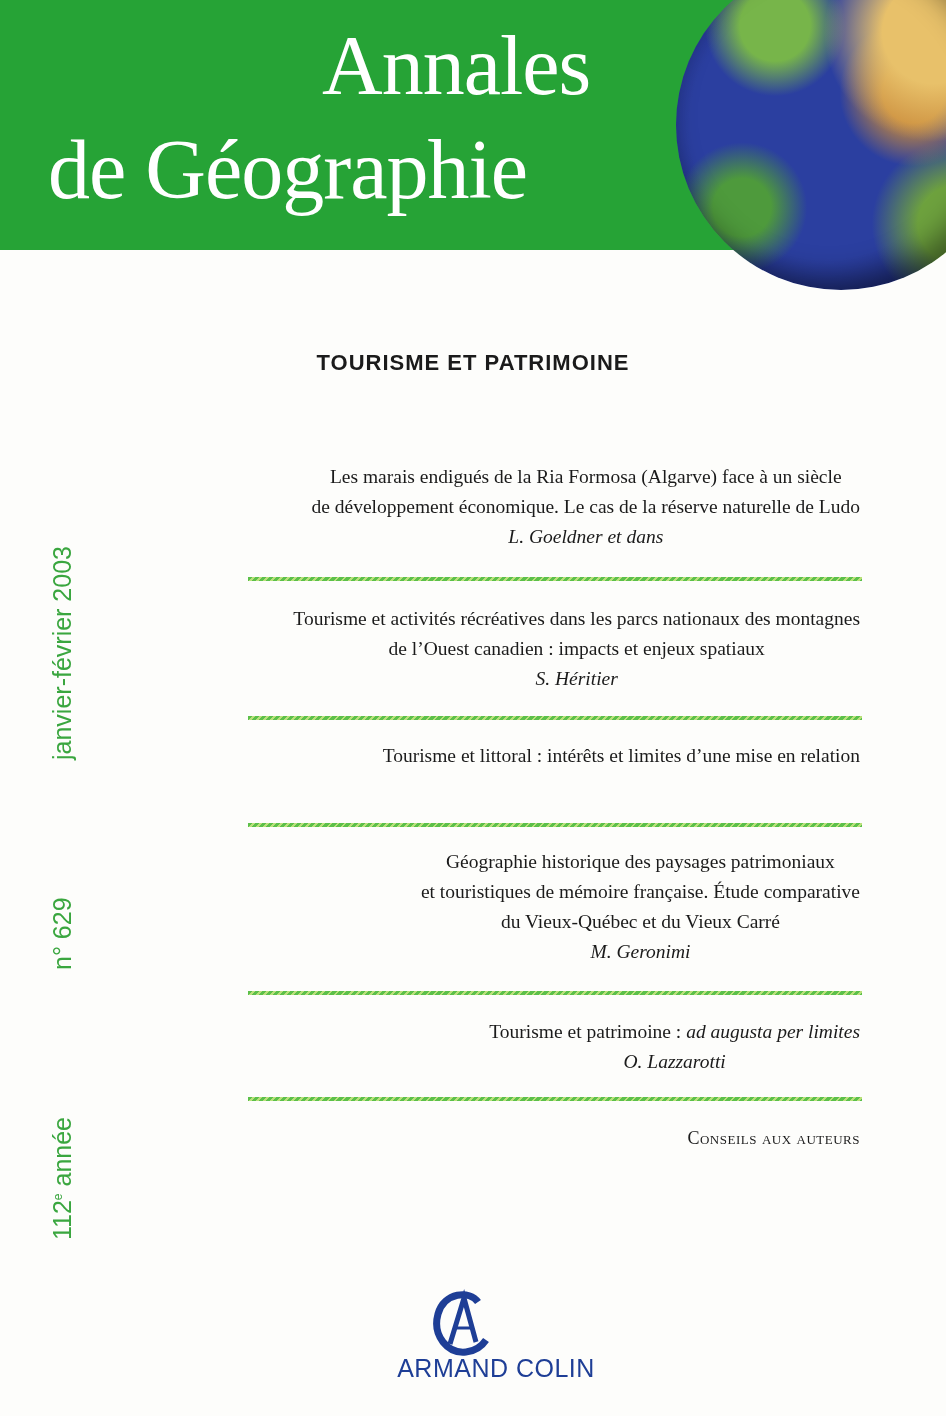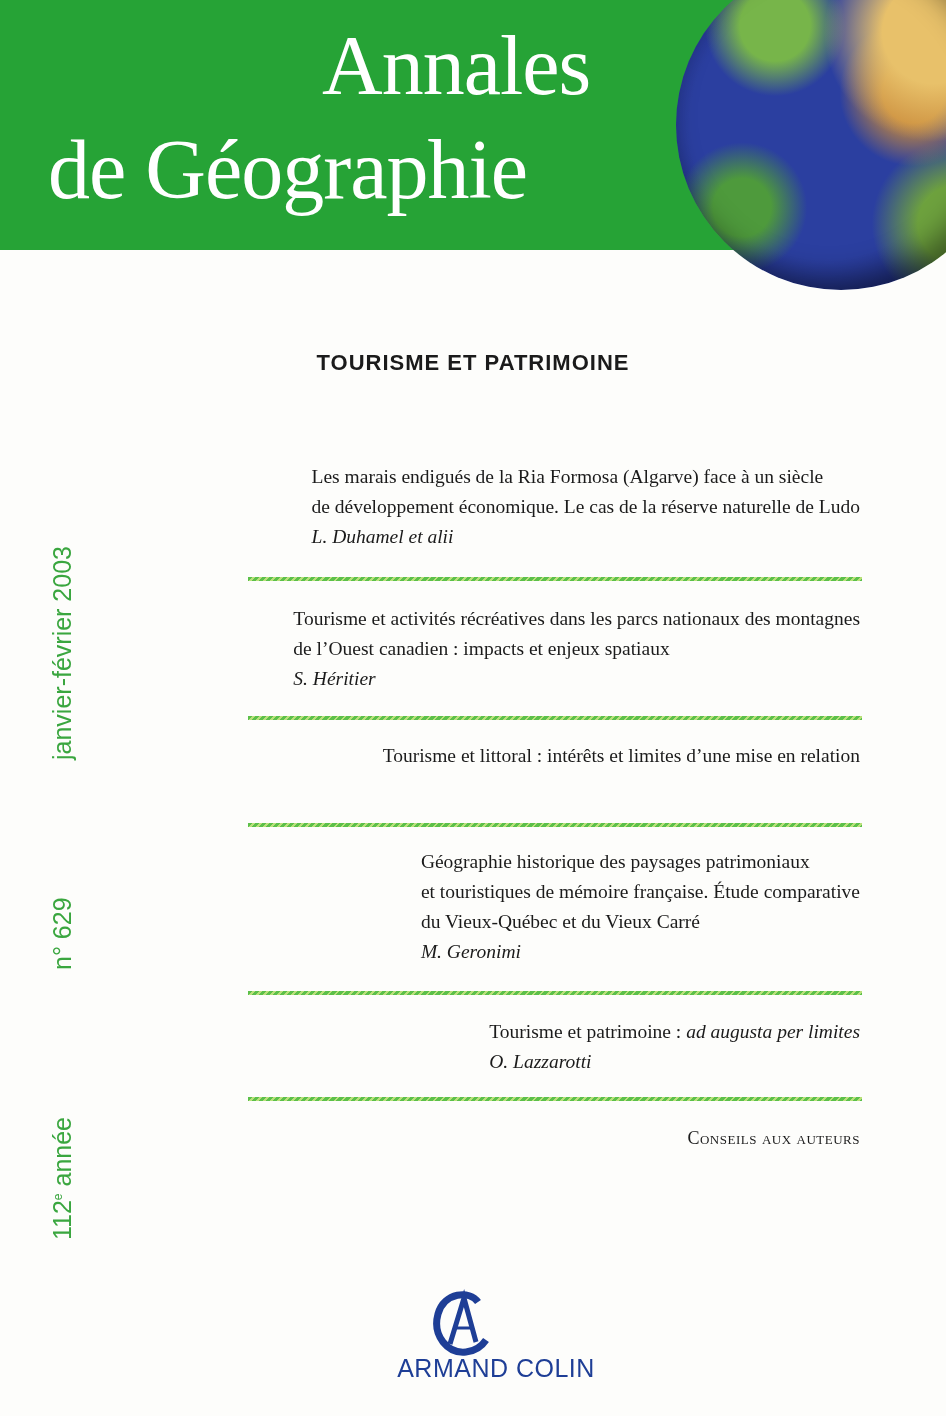--- a/index.html
+++ b/index.html
@@ -11,21 +11,21 @@
   .globe { position:absolute; left:676px; top:-40px; width:330px; height:330px; border-radius:50%;
     background: radial-gradient(circle at 78% 22%, #e8c16a 0 14%, transparent 30%),
                 radial-gradient(circle at 72% 40%, #c98a3a 0 10%, transparent 24%),
                 radial-gradient(circle at 30% 20%, #77b54a 0 10%, transparent 20%),
                 radial-gradient(circle at 20% 75%, #4e9a3c 0 8%, transparent 18%),
                 radial-gradient(circle at 85% 80%, #6ea23e 0 10%, transparent 22%),
                 radial-gradient(circle at 45% 50%, #2b3fa0 0 55%, #1c2a78 80%);
     box-shadow: inset -12px -10px 30px rgba(0,0,0,0.45); }
   .theme { position:absolute; left:0; width:946px; top:350px; text-align:center; font-family:"Liberation Sans", sans-serif; font-weight:bold; font-size:22px; letter-spacing:1px; box-sizing:border-box; }
   .spine { position:absolute; color:#3aa63f; font-family:"Liberation Sans", sans-serif; font-size:25px; transform-origin:left top; transform:rotate(-90deg); white-space:nowrap; }
-  .toc { position:absolute; right:86px; text-align:left; font-size:19.5px; line-height:30px; }
+  .toc { position:absolute; right:86px; text-align:center; font-size:19.5px; line-height:30px; }
   .toc .author { font-style:italic; }
   .rule { position:absolute; left:248px; width:614px; height:4px;
     background:repeating-linear-gradient(135deg, #5cc04a 0 3px, #b9e07a 3px 5px); }
   .conseils { position:absolute; right:86px; top:1128px; font-size:18px; font-variant:small-caps; letter-spacing:0.5px; }
   .logo { position:absolute; left:430px; top:1288px; width:60px; height:70px; }
   .publisher { position:absolute; left:0; width:946px; top:1354px; text-align:center; color:#1e3e96; font-family:"Liberation Sans", sans-serif; font-size:25px; letter-spacing:0.5px;margin-left:23px; }
 </style>
 </head>
 <body>
 
@@ -36,21 +36,21 @@
 
 <div class="theme">TOURISME ET PATRIMOINE</div>
 
 <div class="spine" style="left:48px; top:760px;">janvier-février 2003</div>
 <div class="spine" style="left:48px; top:970px;">n° 629</div>
 <div class="spine" style="left:48px; top:1240px;"><span>112</span><sup style="font-size:12px">e</sup> <span>année</span></div>
 
 <div class="toc" style="top:462px;">
   <div>Les marais endigués de la Ria Formosa (Algarve) face à un siècle</div>
   <div>de développement économique. Le cas de la réserve naturelle de Ludo</div>
-  <div class="author">L. Duhamel et alii</div>
+  <div class="author">L. Goeldner et dans</div>
 </div>
 <div class="rule" style="top:577px;"></div>
 
 <div class="toc" style="top:604px;">
   <div>Tourisme et activités récréatives dans les parcs nationaux des montagnes</div>
   <div>de l’Ouest canadien : impacts et enjeux spatiaux</div>
   <div class="author">S. Héritier</div>
 </div>
 <div class="rule" style="top:716px;"></div>
 

